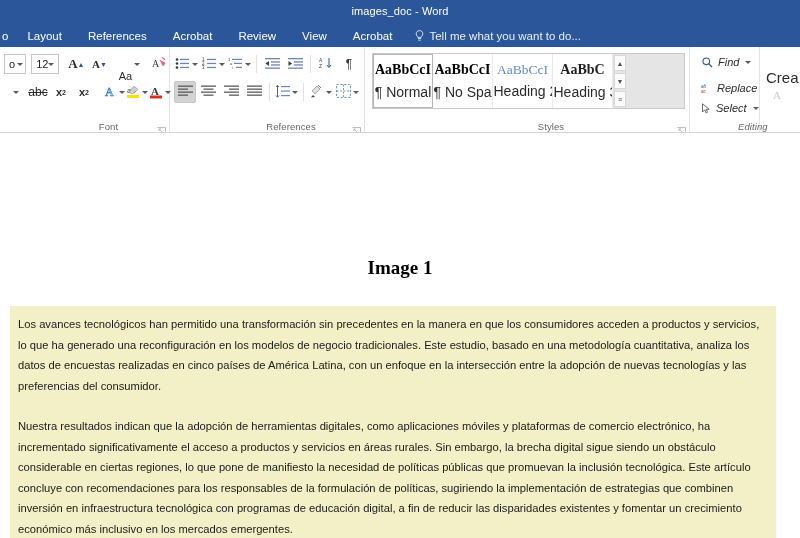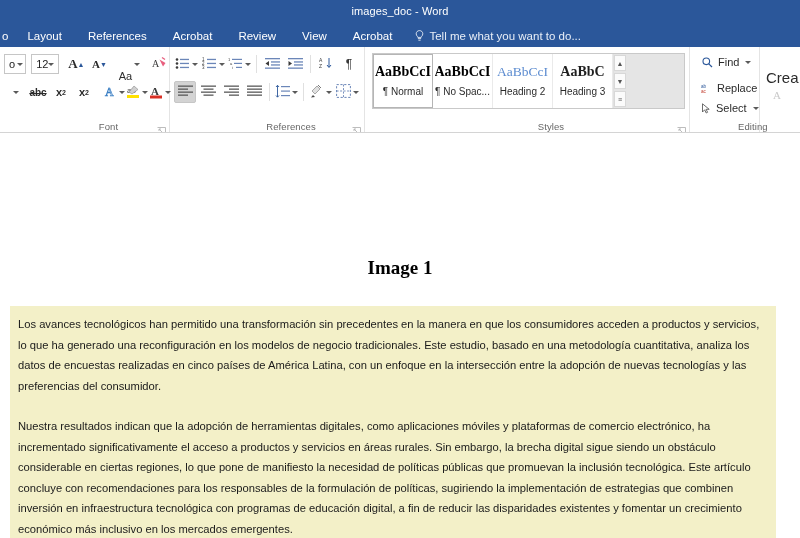--- a/index.html
+++ b/index.html
@@ -110,21 +110,21 @@
     cursor: default; background:#fff;
   }
   .stylecard:last-child { border-right: none; }
   .stylecard.sel { border: 1.5px solid #b5b5b5; }
   .sc-prev {
     font-family: "Liberation Serif", serif;
     font-size: 14px; line-height: 1; margin-bottom: 7px;
     white-space: nowrap; overflow: hidden; width: 56px; text-align: center;
   }
   .sc-name {
-    font-size: 10px; color: #2b2b2b; white-space: nowrap;
+    font-size: 14px; color: #2b2b2b; white-space: nowrap;
     overflow: hidden; width: 58px; text-align: center;
   }
   .h1p { color: #2f5496; font-weight: 400; font-size: 15px; }
   .h2p { color: #5b8bd0; font-weight: 400; font-size: 13.5px; }
   .h3p { color: #1f1f1f; font-weight: 700; font-size: 14px; }
   .normp { font-weight: 700; }
   .scroller {
     width: 13px; display: flex; flex-direction: column;
     justify-content: space-between; align-items: center;
     border-left: 1px solid #e0e0e0; padding: 1px 0;
@@ -229,21 +229,21 @@
               <path d="M10 1.5 L13 3.5" stroke="#e8607f" stroke-width="1.4"></path>
             </svg>
           </span>
         </div>
       </div>
       <div class="rrow r2">
         <div class="btn">
           <span class="caret"></span>
         </div>
         <div class="btn">
-          <span class="strike" style="font-size:10px;font-weight:700;">abc</span>
+          <span class="strike" style="font-size:12px;font-weight:400;">abc</span>
         </div>
         <div class="btn">
           <span style="font-size:11px;font-weight:700;">x</span>
             <span class="sub" style="font-weight:700;">2</span>
         </div>
         <div class="btn">
           <span style="font-size:11px;font-weight:700;">x</span>
             <span class="sup" style="font-weight:700;">2</span>
         </div>
         <div class="sep"></div>
@@ -475,21 +475,21 @@
       <div class="glabel">Styles</div>
       <div class="launcher">
         <svg width="9" height="9" viewBox="0 0 9 9">
           <path d="M0.5 0.5 H8.5 V8.5" fill="none" stroke="#888" stroke-width="0.9"></path>
           <path d="M6.5 6.5 L2 2" stroke="#888" stroke-width="0.9"></path>
           <path d="M2 2 L2 4 M2 2 L4 2" stroke="#888" stroke-width="0.9"></path>
         </svg>
       </div>
     </div>
 
-    <div class="rgroup" style="width:70px;padding-left:8px;padding-top:6px;">
+    <div class="rgroup" style="width:70px;padding-left:8px;padding-top:6px;font-style:italic;">
       <div class="editbtn">
         <span class="editicon">
           <svg width="11" height="11" viewBox="0 0 11 11">
             <circle cx="4.3" cy="4.3" r="3.3" fill="none" stroke="#2b579a" stroke-width="1.1"></circle>
             <line x1="6.8" y1="6.8" x2="10" y2="10" stroke="#2b579a" stroke-width="1.2"></line>
           </svg>
         </span>
         <span>Find</span>
         <span class="caret"></span>
       </div>

